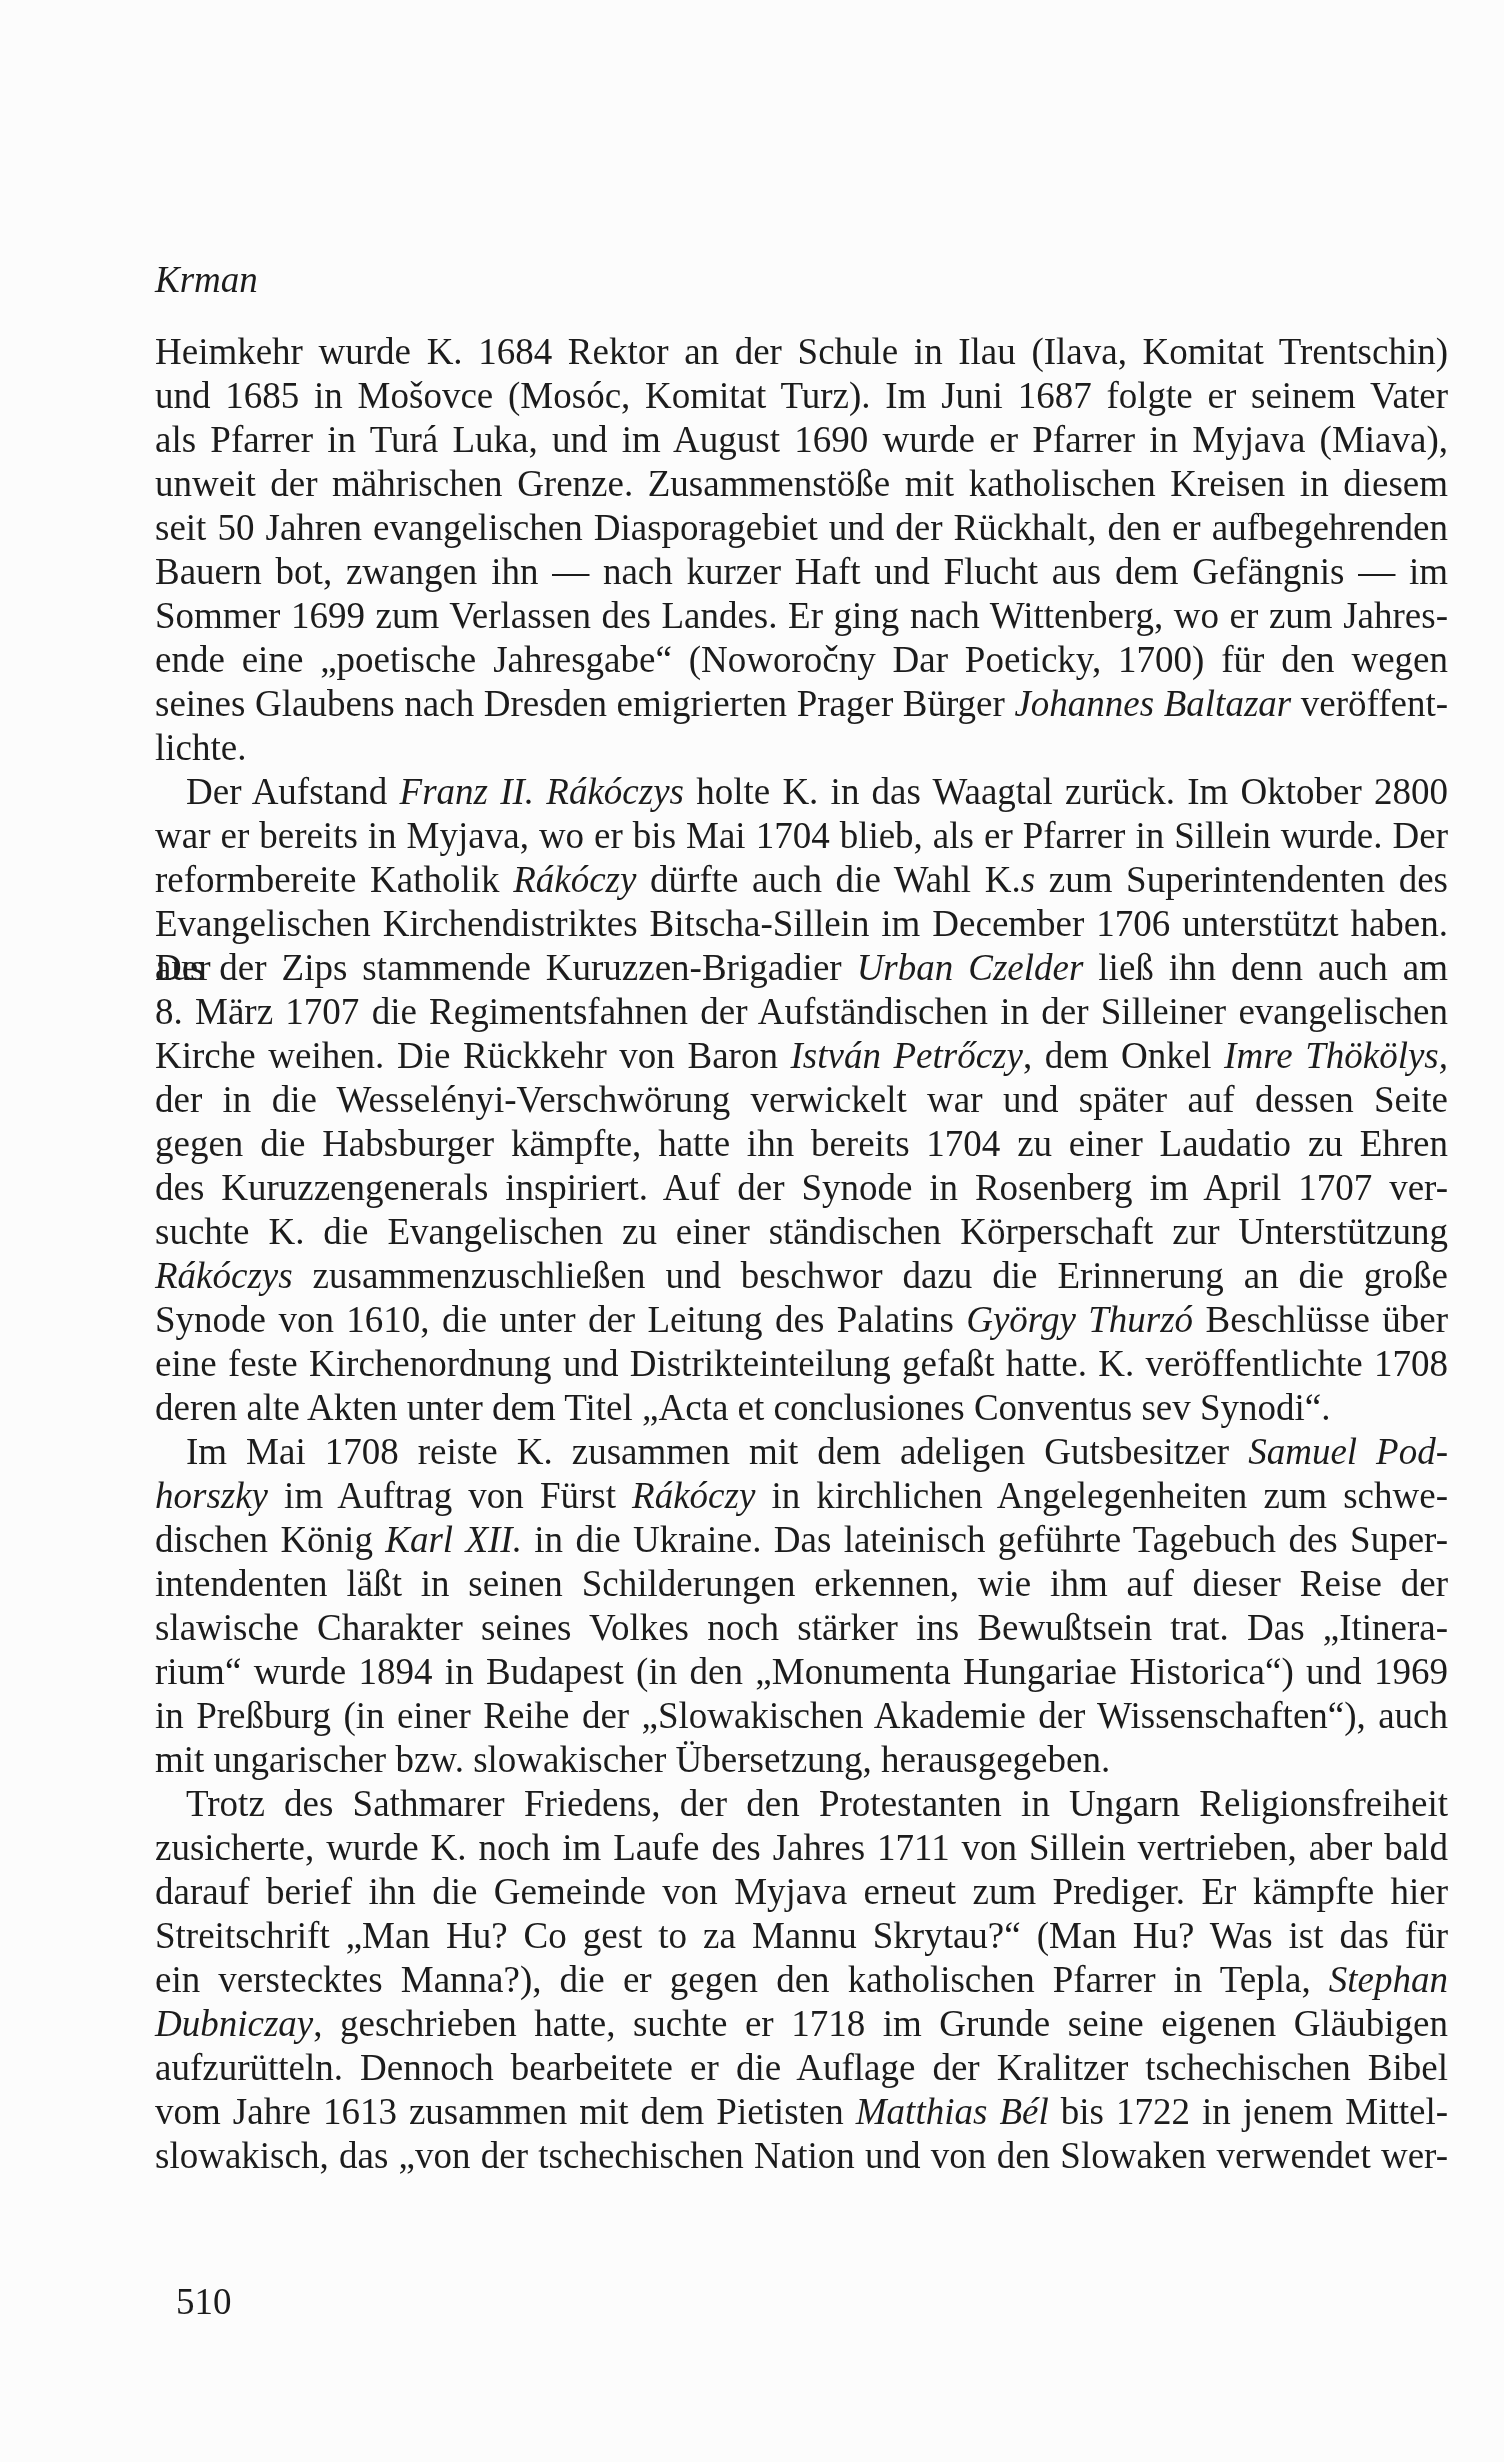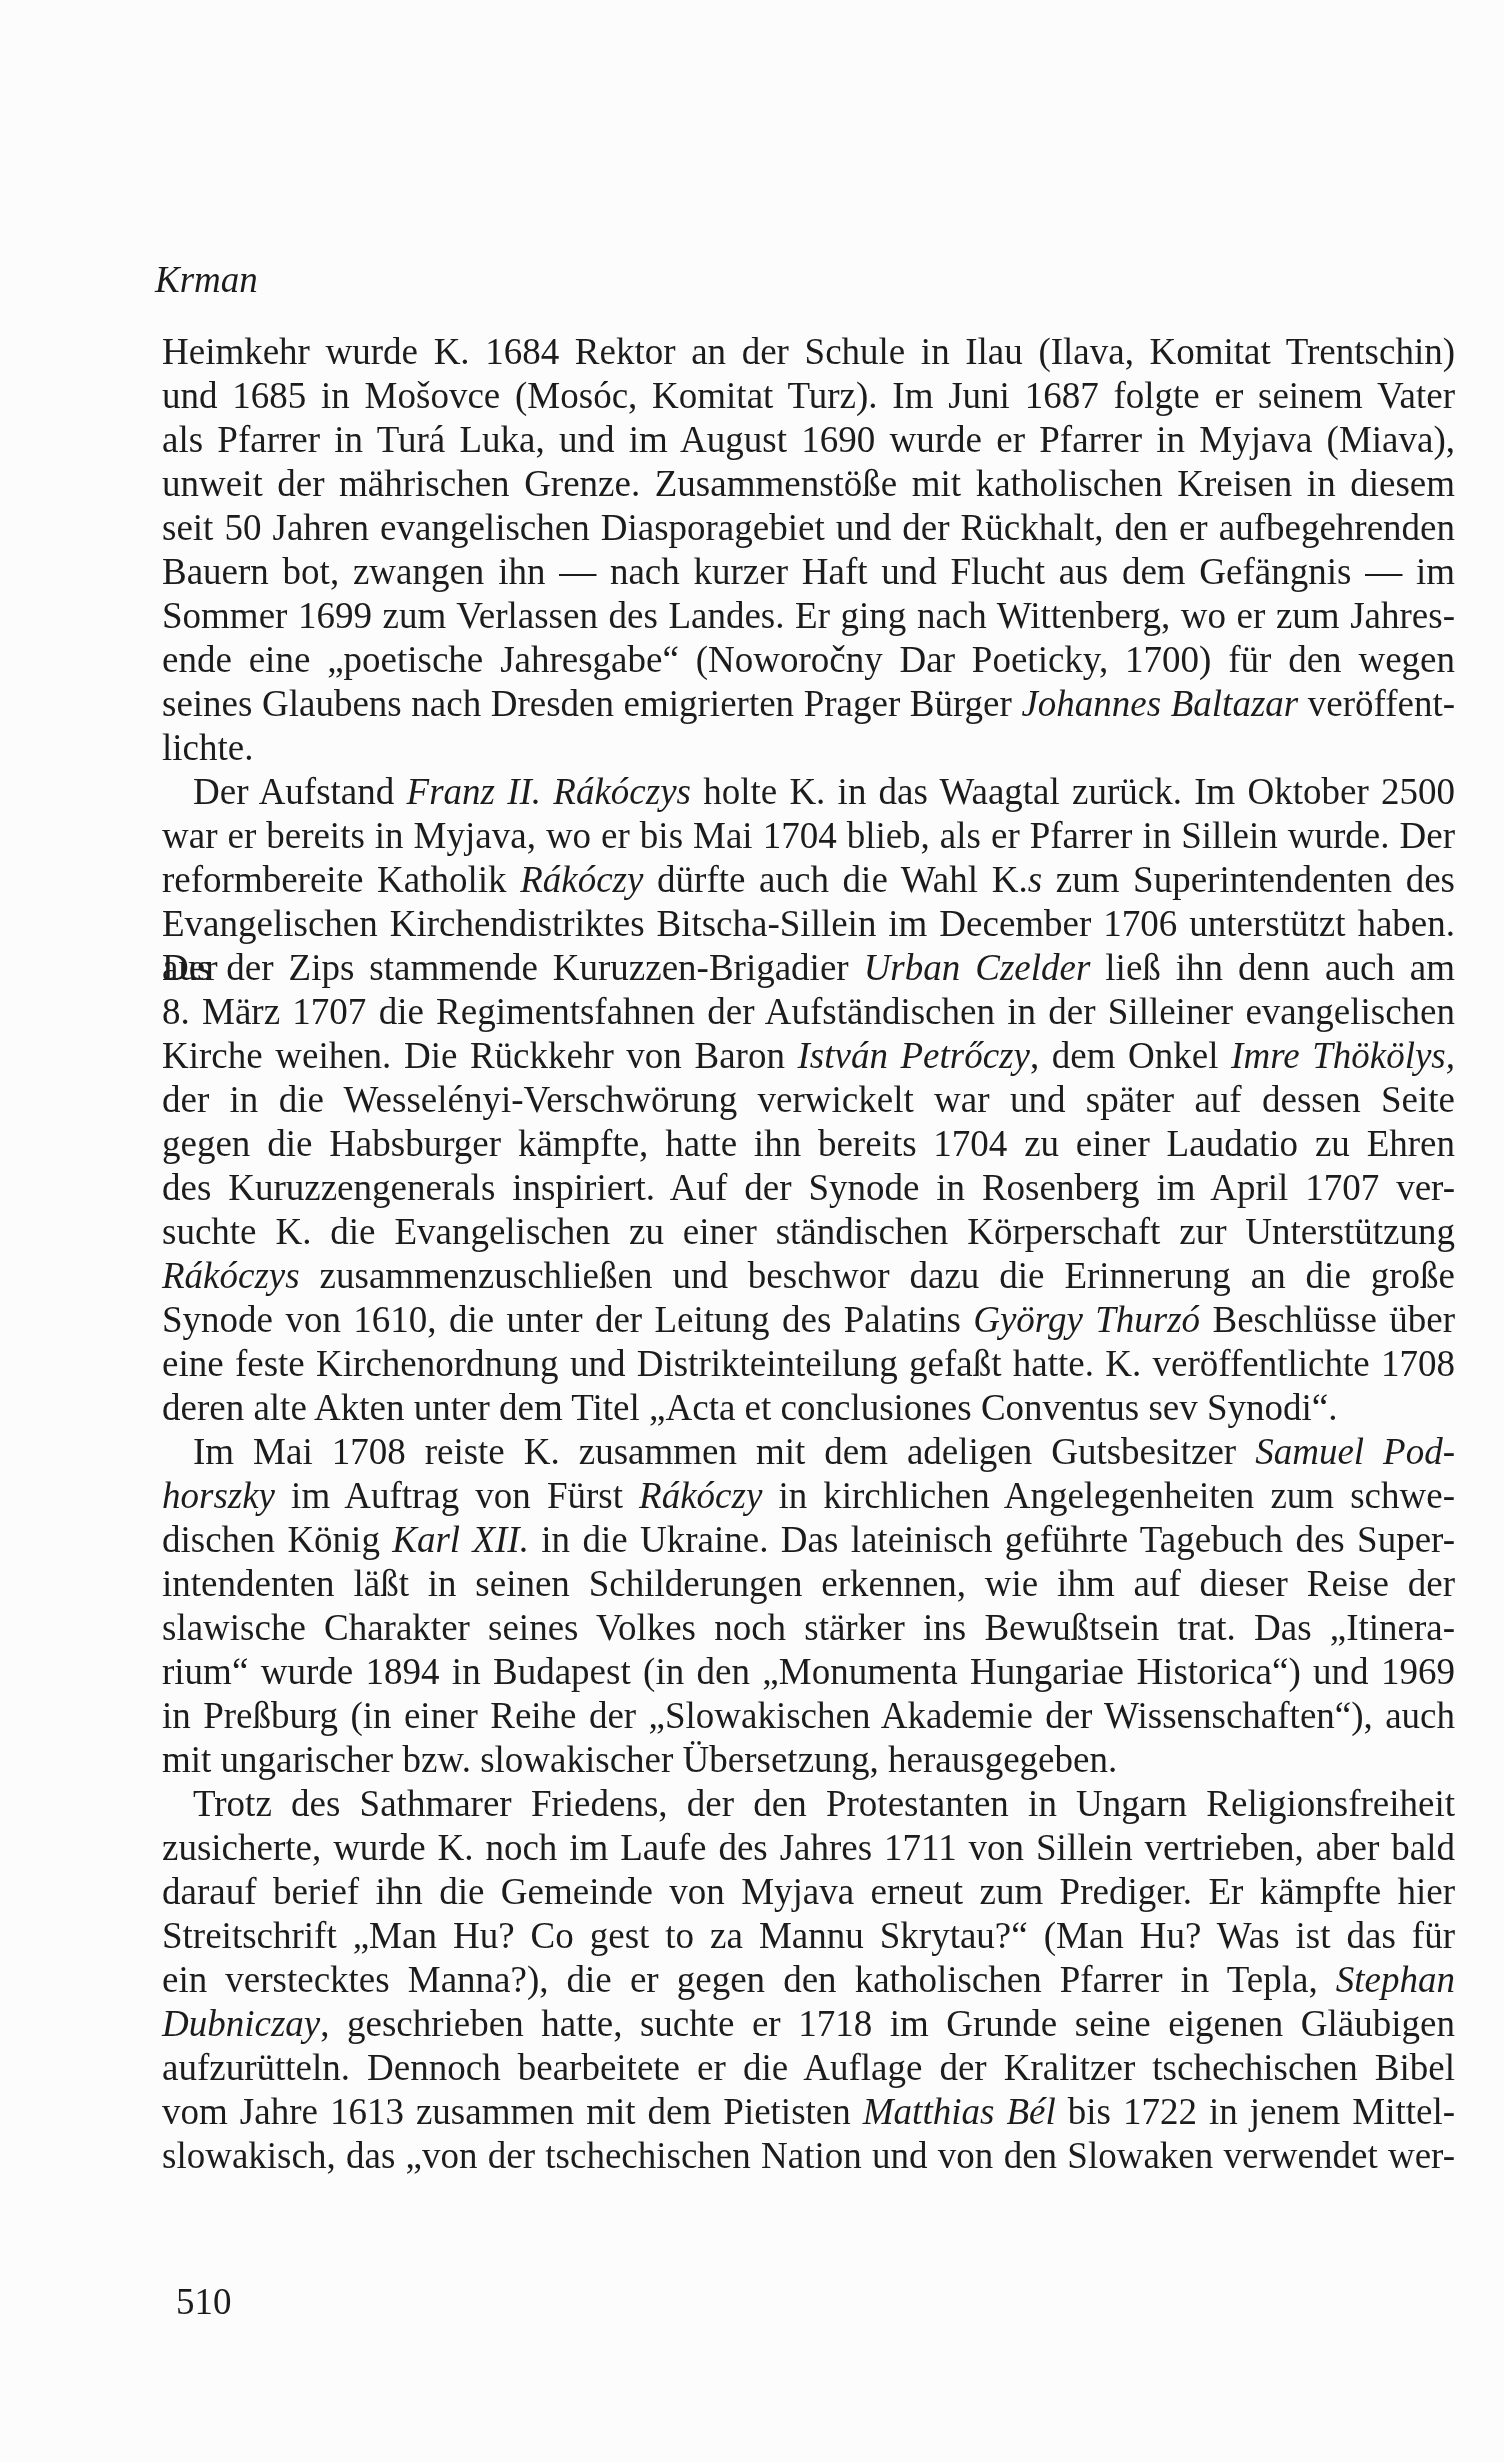--- a/index.html
+++ b/index.html
@@ -17,21 +17,21 @@
     position: absolute;
     left: 155px;
     top: 239px;
     font-size: 37px;
     font-style: italic;
     line-height: 41px;
     margin-top: 20px;
   }
   .body-text {
     position: absolute;
-    left: 162px;
+    left: 155px;
     top: 330px;
     width: 1293px;
   }
   .line {
     display: block;
     font-size: 37px;
     line-height: 44px;
     height: 44px;
     white-space: nowrap;
     text-align: justify;
@@ -82,21 +82,21 @@
       <div class="line">
         <span class="inner"><span>ende eine „poetische Jahresgabe“ (Noworočny Dar Poeticky, 1700) für den wegen</span></span>
       </div>
       <div class="line">
         <span class="inner"><span>seines Glaubens nach Dresden emigrierten Prager Bürger </span><span class="seg-i">Johannes Baltazar</span><span> veröffent-</span></span>
       </div>
       <div class="line last">
         <span class="inner"><span>lichte.</span></span>
       </div>
       <div class="line indent">
-        <span class="inner"><span>Der Aufstand </span><span class="seg-i">Franz II. Rákóczys</span><span> holte K. in das Waagtal zurück. Im Oktober 2500</span></span>
+        <span class="inner"><span>Der Aufstand </span><span class="seg-i">Franz II. Rákóczys</span><span> holte K. in das Waagtal zurück. Im Oktober 2800</span></span>
       </div>
       <div class="line">
         <span class="inner"><span>war er bereits in Myjava, wo er bis Mai 1704 blieb, als er Pfarrer in Sillein wurde. Der</span></span>
       </div>
       <div class="line">
         <span class="inner"><span>reformbereite Katholik </span><span class="seg-i">Rákóczy</span><span> dürfte auch die Wahl K.</span><span class="seg-i">s</span><span> zum Superintendenten des</span></span>
       </div>
       <div class="line">
         <span class="inner"><span>Evangelischen Kirchendistriktes Bitscha-Sillein im December 1706 unterstützt haben. Der</span></span>
       </div>

